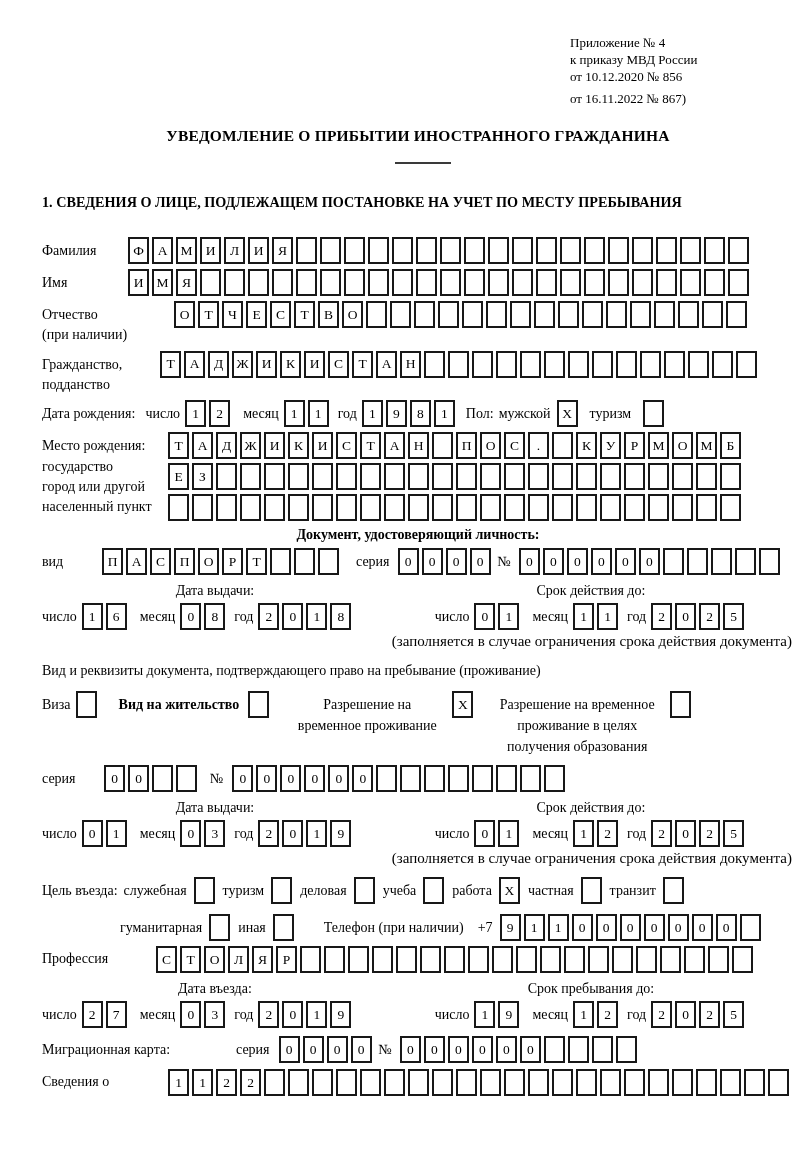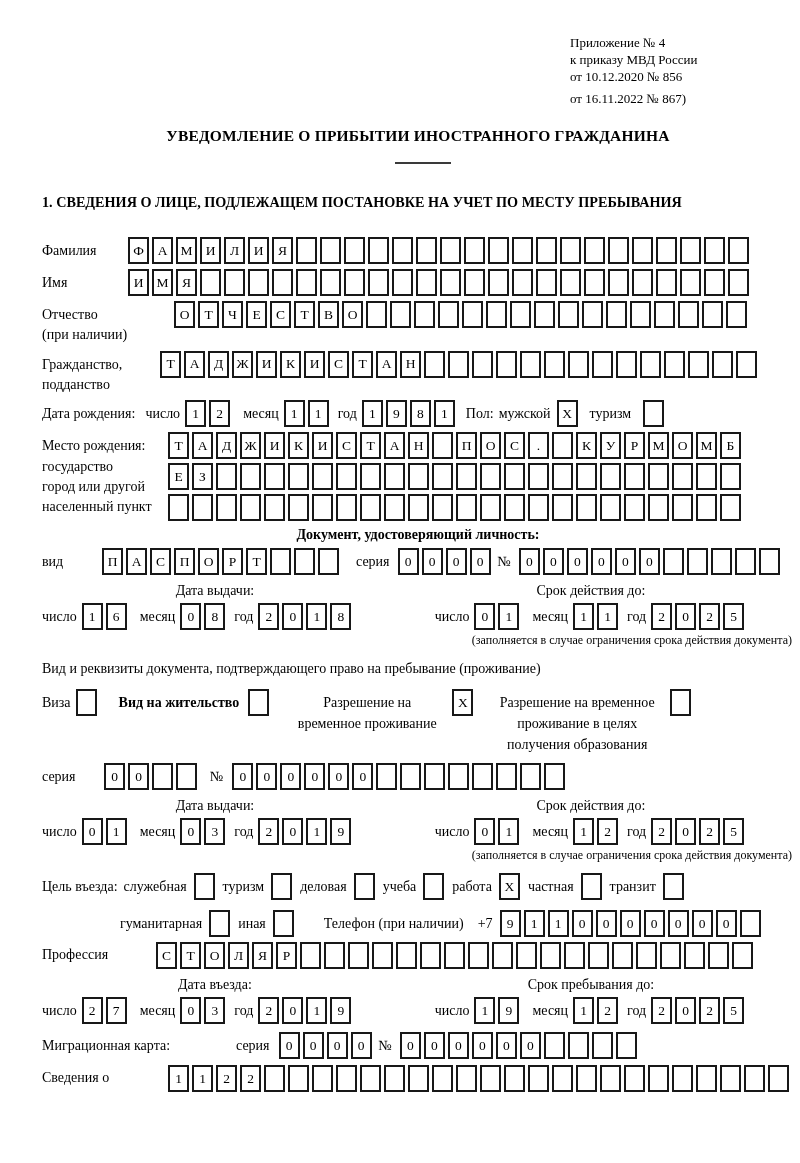--- a/index.html
+++ b/index.html
@@ -39,21 +39,21 @@
   }
   .stack { display:flex; flex-direction:column; gap:4px; }
   
   .dg { display:flex; align-items:center; }
   .dlbl { margin-right:5px; }
   .gap-l { margin-left:10px; }
   .dates { display:flex; margin-top:8px; }
   .dcol-l { width:46%; }
   .dcol-r { width:54%; }
   .dtitle { text-align:center; margin-bottom:4px; }
-  .note { text-align:right; font-size:12px; margin-top:3px; padding-right:2px; }
+  .note { text-align:right; font-size:15px; margin-top:3px; padding-right:2px; }
   .doc-title { text-align:center; font-weight:bold; margin-top:6px; font-size:14px; }
   .intro { margin-top:10px; line-height:1.55; }
   
   .opts { display:flex; align-items:flex-start; margin-top:8px; }
   .opt { display:flex; align-items:flex-start; }
   .opt .cb { margin-left:9px; margin-top:1px; }
   .opt-lbl { padding-top:4px; line-height:1.5; }
   .opt-c { text-align:center; }
   .w150 { width:152px; }
   .w165 { width:168px; }

